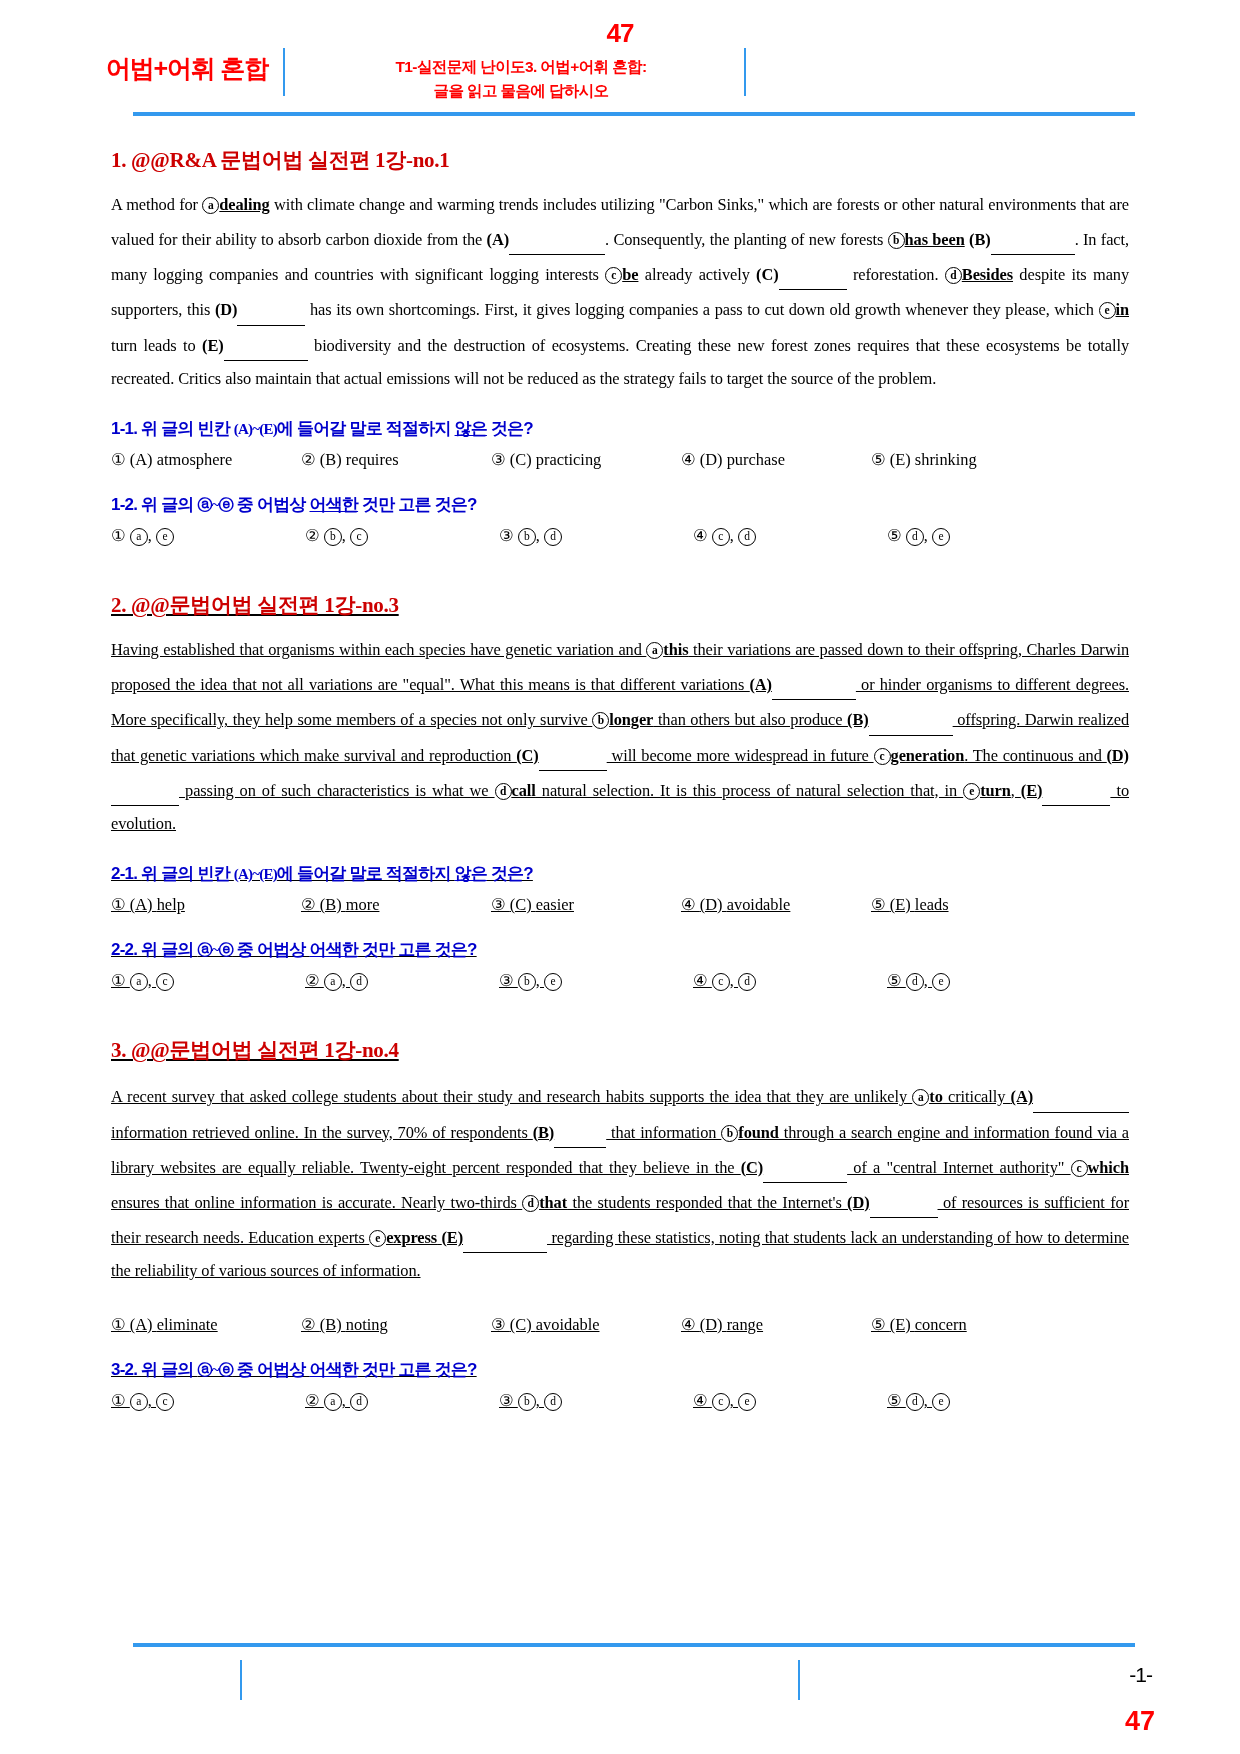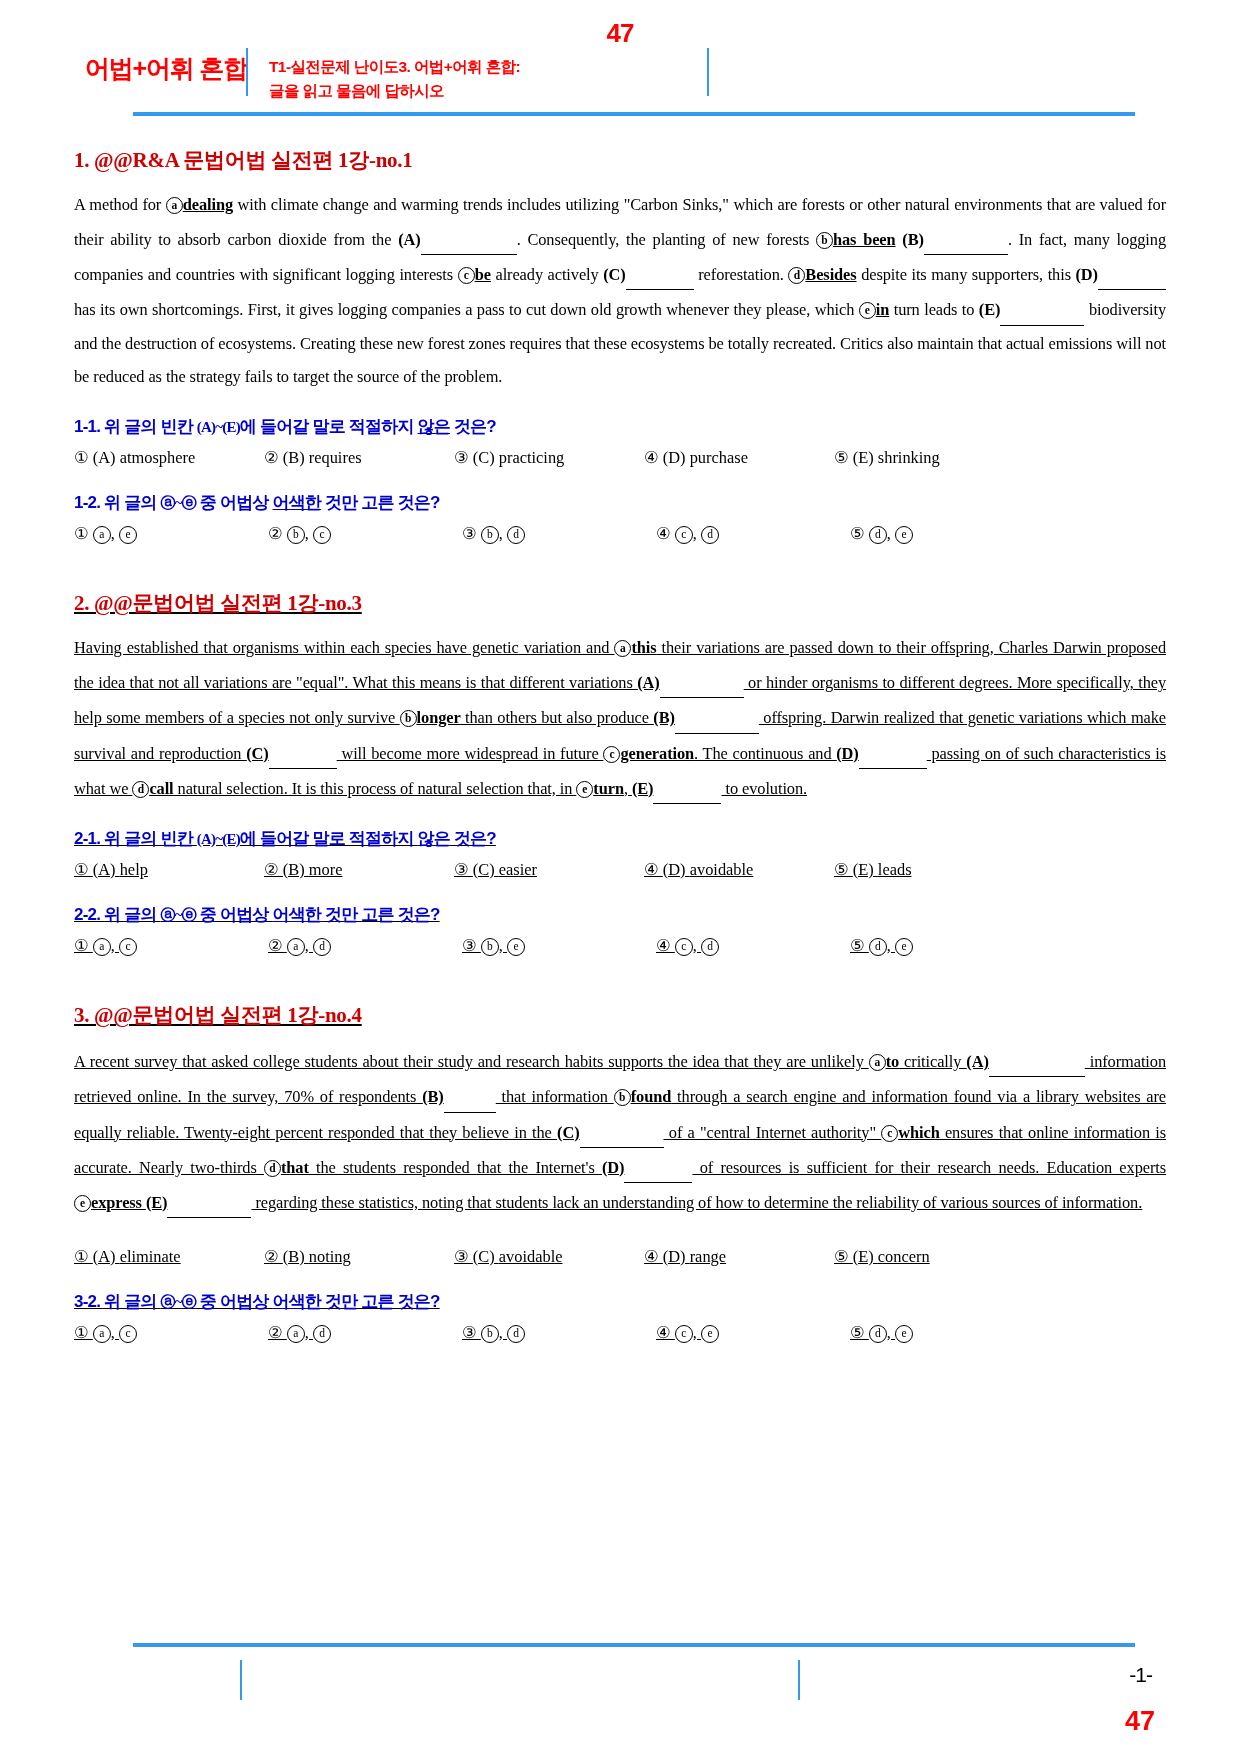--- a/index.html
+++ b/index.html
@@ -14,21 +14,21 @@
     font-family: "Liberation Serif", "DejaVu Serif", serif;
     color: #000000;
     overflow: hidden;
   }
 
   .page {
     position: relative;
     width: 1240px;
     height: 1438px;
     box-sizing: border-box;
-    padding: 0 74px;
+    padding: 0 111px;
   }
 
   
   .header {
     position: relative;
     height: 110px;
   }
   .header-pagenum-top {
     position: absolute;
     left: 0; right: 0;
@@ -43,21 +43,20 @@
   .header-left {
     position: absolute;
     left: -5px;
     top: 52px;
     color: #ff0000;
     font-weight: bold;
     font-size: 25px;
     font-family: "Liberation Sans", sans-serif;
     letter-spacing: -1.2px;
     white-space: nowrap;
-    margin-left: 16px;
   }
   .header-divider-left {
     position: absolute;
     left: 172px;
     top: 48px;
     width: 2px;
     height: 48px;
     background: #3399ee;
   }
   .header-divider-right {
@@ -66,21 +65,21 @@
     top: 48px;
     width: 2px;
     height: 48px;
     background: #3399ee;
   }
   .header-center {
     position: absolute;
     left: 195px;
     top: 55px;
     width: 430px;
-    text-align: left;
+    text-align: center;
     color: #ff0000;
     font-weight: bold;
     font-size: 15.5px;
     font-family: "Liberation Sans", sans-serif;
     letter-spacing: -0.6px;
     line-height: 1.55;
   }
   .rule-top {
     position: absolute;
     left: 133px;

